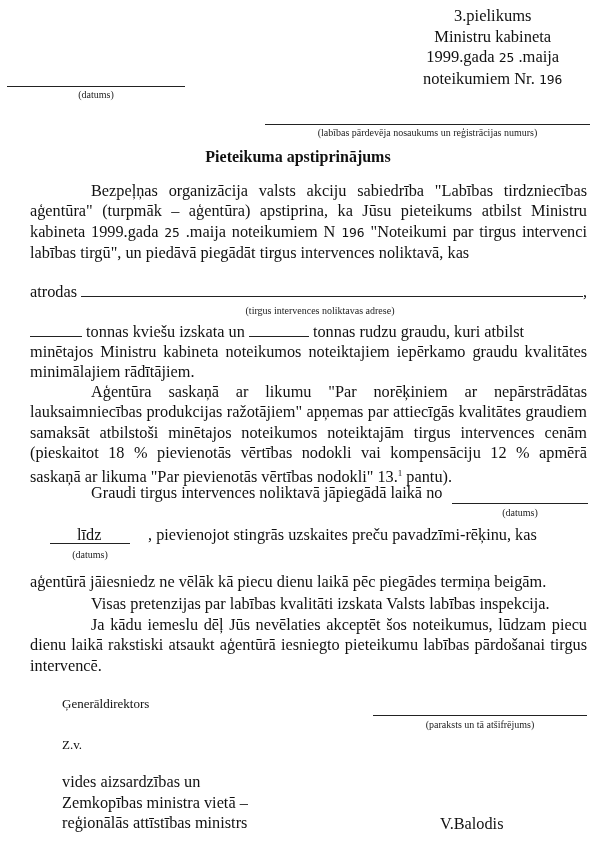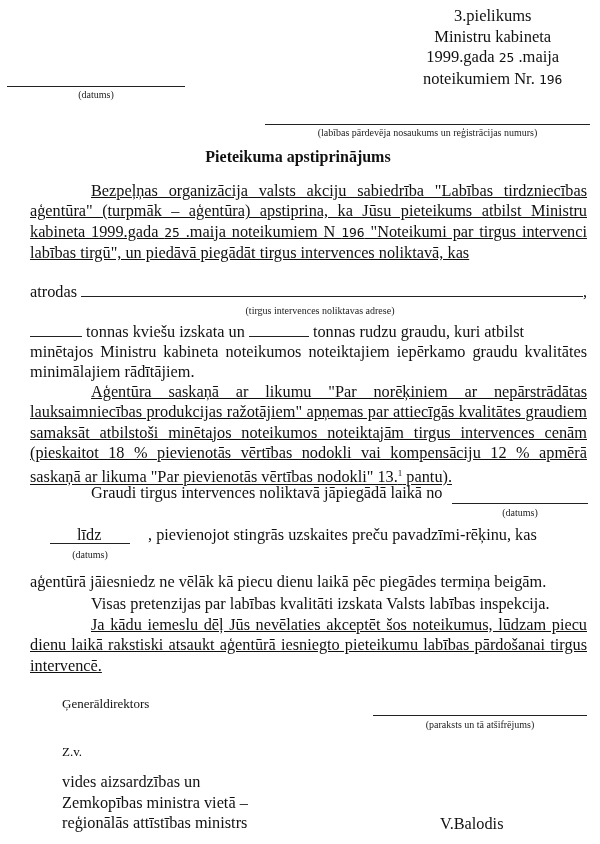--- a/index.html
+++ b/index.html
@@ -5,21 +5,21 @@
   html, body { margin:0; padding:0; background:#ffffff; }
   body { width:600px; height:844px; position:relative; overflow:hidden;
          font-family:"Liberation Serif", serif; color:#111; }
   .abs { position:absolute; }
   .ref { left:423px; top:6px; font-size:16.5px; line-height:20.5px;text-align:center; }
   .ref .mono { font-family:"DejaVu Sans Mono", monospace; font-size:13px; }
   .hline { position:absolute; border-top:1px solid #222; height:0; }
   .caption { position:absolute; font-size:10px; text-align:center; color:#222; }
   .title { left:0; width:596px; top:148px; text-align:center; font-weight:bold; font-size:16px; }
   .para { left:30px; width:557px; font-size:16.3px; line-height:20.3px; text-align:justify; }
-  .indent { text-indent:61px;text-decoration:underline; }
+  .indent { text-indent:61px; }
   .para .mono { font-family:"DejaVu Sans Mono", monospace; font-size:13px; }
   .blank { display:inline-block; border-bottom:1px solid #222; height:14px; vertical-align:baseline; }
   .line { position:absolute; font-size:16.3px; line-height:20px; white-space:nowrap; }
   .sm { font-size:13px; }
 </style>
 </head>
 <body>
 
 <div class="abs ref">
   <div>3.pielikums</div>
@@ -71,20 +71,20 @@
 <div class="line" style="left:148px; top:525px;">, pievienojot stingrās uzskaites preču pavadzīmi-rēķinu, kas</div>
 <div class="line" style="left:30px; top:572px;">aģentūrā jāiesniedz ne vēlāk kā piecu dienu laikā pēc piegādes termiņa beigām.</div>
 
 <div class="line" style="left:91px; top:594px;">Visas pretenzijas par labības kvalitāti izskata Valsts labības inspekcija.</div>
 
 <div class="abs para indent" style="top:615px;">Ja kādu iemeslu dēļ Jūs nevēlaties akceptēt šos noteikumus, lūdzam piecu dienu laikā rakstiski atsaukt aģentūrā iesniegto pieteikumu labības pārdošanai tirgus intervencē.</div>
 
 <div class="line sm" style="left:62px; top:694px;">Ģenerāldirektors</div>
 <div class="hline" style="left:373px; top:715px; width:214px;"></div>
 <div class="caption" style="left:373px; width:214px; top:719px;">(paraksts un tā atšifrējums)</div>
-<div class="line sm" style="left:62px; top:735px;margin-top:7px;">Z.v.</div>
+<div class="line sm" style="left:62px; top:735px;">Z.v.</div>
 
 <div class="abs" style="left:62px; top:772px; font-size:16.3px; line-height:20.5px;">
   <div>vides aizsardzības un</div>
   <div>Zemkopības ministra vietā –</div>
   <div>reģionālās attīstības ministrs</div>
 </div>
 <div class="line" style="left:440px; top:814px;">V.Balodis</div>
 
 </body></html>

